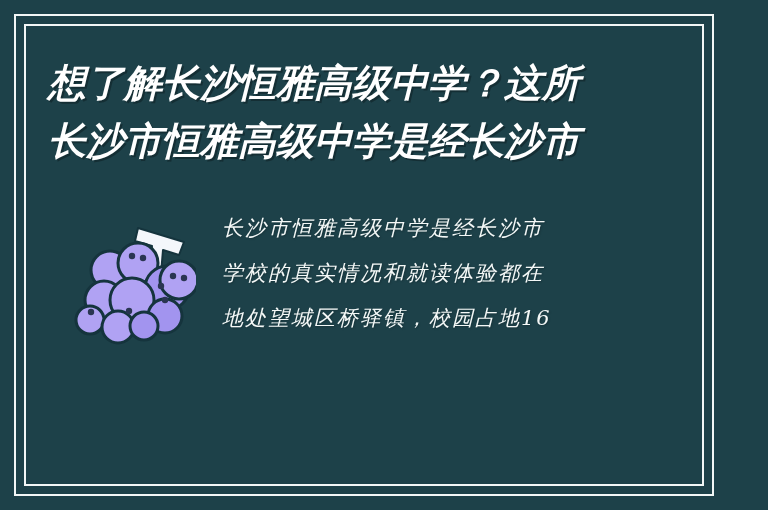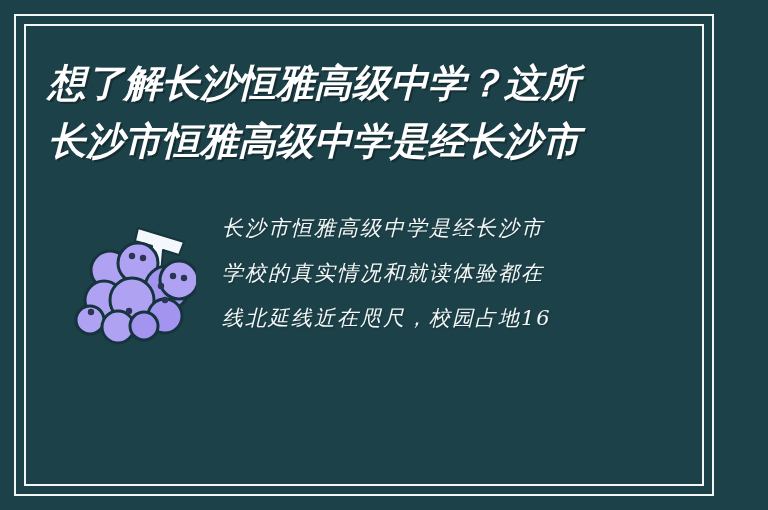--- a/index.html
+++ b/index.html
@@ -112,16 +112,16 @@
         <circle cx="99" cy="92" r="3.2"></circle>
         <circle cx="63" cy="103" r="3.2"></circle>
         <circle cx="25" cy="104" r="3.2"></circle>
       </g>
     </svg>
   </div>
 
   <div class="body-copy">
     <span class="bd-line">长沙市恒雅高级中学是经长沙市</span>
     <span class="bd-line">学校的真实情况和就读体验都在</span>
-    <span class="bd-line">线北延线近在咫尺，校园占地16</span>
+    <span class="bd-line">地处望城区桥驿镇，校园占地16</span>
   </div>
 
 </div>
 
 </body></html>

